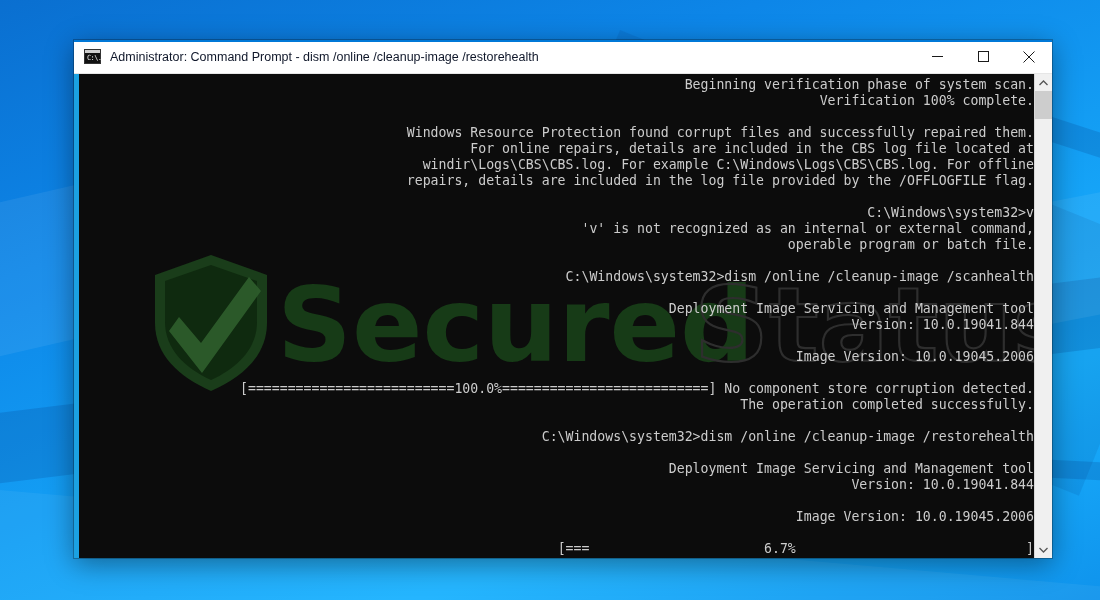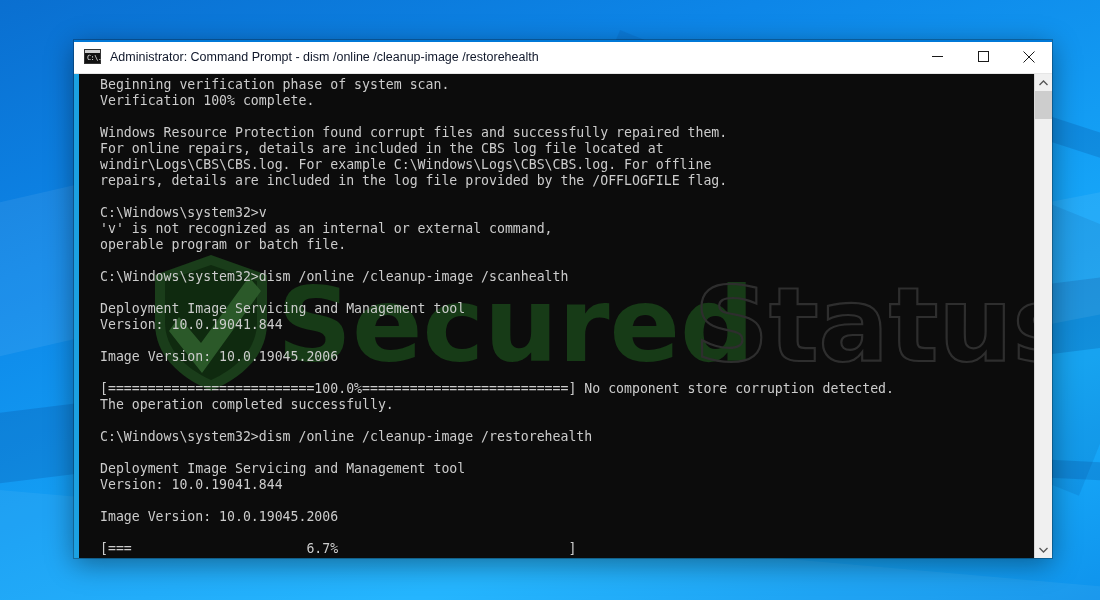--- a/index.html
+++ b/index.html
@@ -152,22 +152,23 @@
     position: absolute;
     left: 0px;
     top: 3px;
     right: 0;
     bottom: 0;
     font-family: "DejaVu Sans Mono", monospace;
     font-size: 13.2px;
     line-height: 16px;
     color: #cccccc;
     white-space: pre;
-    padding-left: 21px;
+    padding-left: 5px;
     letter-spacing: 0px;
+    text-align: right;
   }
   #terminal .line { height: 16px; }
   #terminal .blank { height: 16px; }
 
   
   #scrollbar {
     width: 17px;
     flex: 0 0 auto;
     background: #f0f0f0;
     border-left: 1px solid #d8d8d8;

